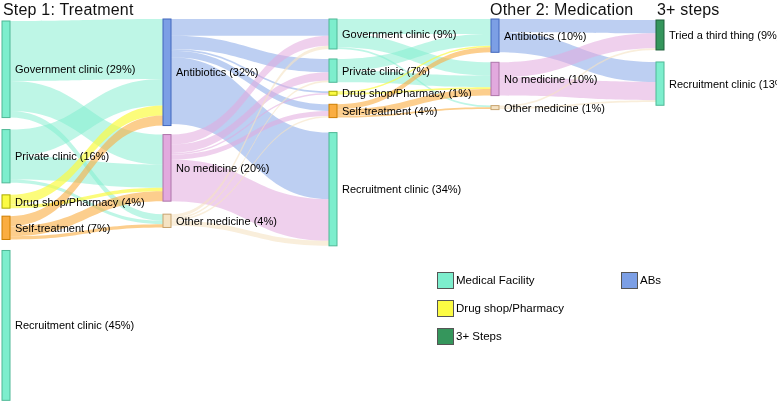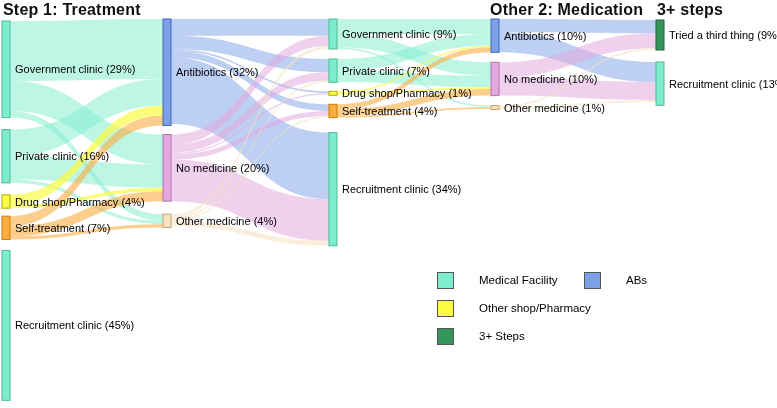--- a/index.html
+++ b/index.html
@@ -1,25 +1,25 @@
 <!DOCTYPE html>
 <html><head>
 <meta charset="utf-8">
 <style>
   html,body{margin:0;padding:0;background:#fff;}
   #stage{position:relative;width:777px;height:408px;background:#fff;overflow:hidden;
          font-family:"Liberation Sans",sans-serif;}
   #sankey{position:absolute;left:0;top:0;}
   .col-header{position:absolute;top:1px;font-size:16px;color:#111;white-space:nowrap;
-              font-weight:700;letter-spacing:0.2px;text-align:center;}
+              font-weight:400;letter-spacing:0.2px;text-align:center;}
   .legend{position:absolute;}
   .legend-col{position:absolute;display:flex;flex-direction:column;}
   .lrow{display:flex;align-items:center;height:18px;}
   .sw{width:17px;height:17px;border:1px solid #555;box-sizing:border-box;flex:0 0 17px;}
-  .llabel{margin-left:25px;font-size:11.5px;color:#000;white-space:nowrap;}
+  .llabel{margin-left:2px;font-size:11.5px;color:#000;white-space:nowrap;}
 </style>
 </head>
 <body>
 
 <div id="stage">
   <svg id="sankey" width="777" height="408" viewBox="0 0 777 408">
       <path d="M10,21 C86.5,21 86.5,19 163,19 L163,78.94 C86.5,78.94 86.5,80.94 10,80.94 Z" fill="#7DEECD" fill-opacity="0.5"></path>
       <path d="M10,80.94 C86.5,80.94 86.5,134.56 163,134.56 L163,164.53 C86.5,164.53 86.5,110.91 10,110.91 Z" fill="#7DEECD" fill-opacity="0.5"></path>
       <path d="M10,110.91 C86.5,110.91 86.5,214.16 163,214.16 L163,220.82 C86.5,220.82 86.5,117.57 10,117.57 Z" fill="#7DEECD" fill-opacity="0.5"></path>
       <path d="M10,129.57 C86.5,129.57 86.5,78.94 163,78.94 L163,105.58 C86.5,105.58 86.5,156.20999999999998 10,156.20999999999998 Z" fill="#7DEECD" fill-opacity="0.5"></path>
@@ -103,27 +103,27 @@
   <div class="col-header" style="left:657px">3+ steps</div>
 
   <div class="legend">
     <div class="legend-col" style="left:437px;top:271px;gap:10px">
       <div class="lrow">
         <span class="sw" style="background: rgb(125, 238, 205); border-color: rgb(85, 85, 85);"></span>
         <span class="llabel">Medical Facility</span>
       </div>
       <div class="lrow">
         <span class="sw" style="background: rgb(251, 251, 67); border-color: rgb(85, 85, 85);"></span>
-        <span class="llabel">Other shop/Pharmacy</span>
+        <span class="llabel">Drug shop/Pharmacy</span>
       </div>
       <div class="lrow">
         <span class="sw" style="background: rgb(53, 150, 92); border-color: rgb(85, 85, 85);"></span>
         <span class="llabel">3+ Steps</span>
       </div>
     </div>
-    <div class="legend-col" style="left:584px;top:271px;gap:11px">
+    <div class="legend-col" style="left:621px;top:271px;gap:11px">
       <div class="lrow">
         <span class="sw" style="background: rgb(124, 159, 229); border-color: rgb(85, 85, 85);"></span>
         <span class="llabel">ABs</span>
       </div>
     </div>
   </div>
 </div>
 
 </body></html>

